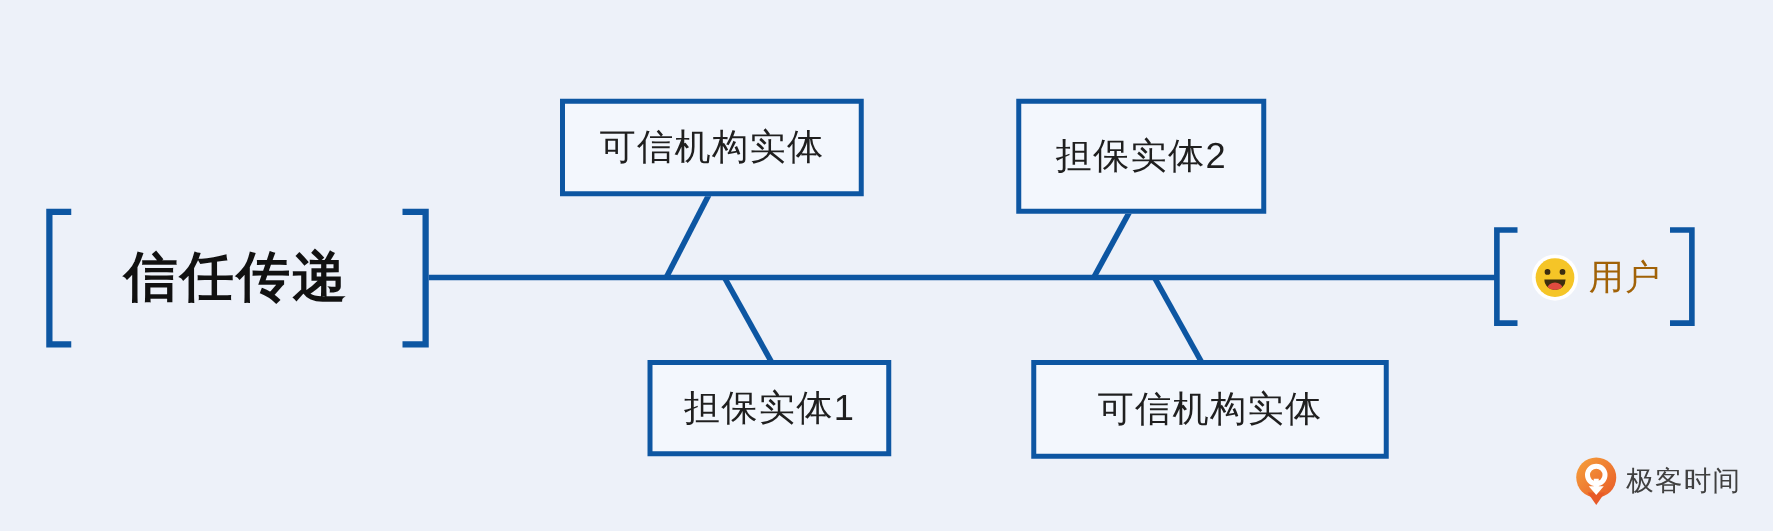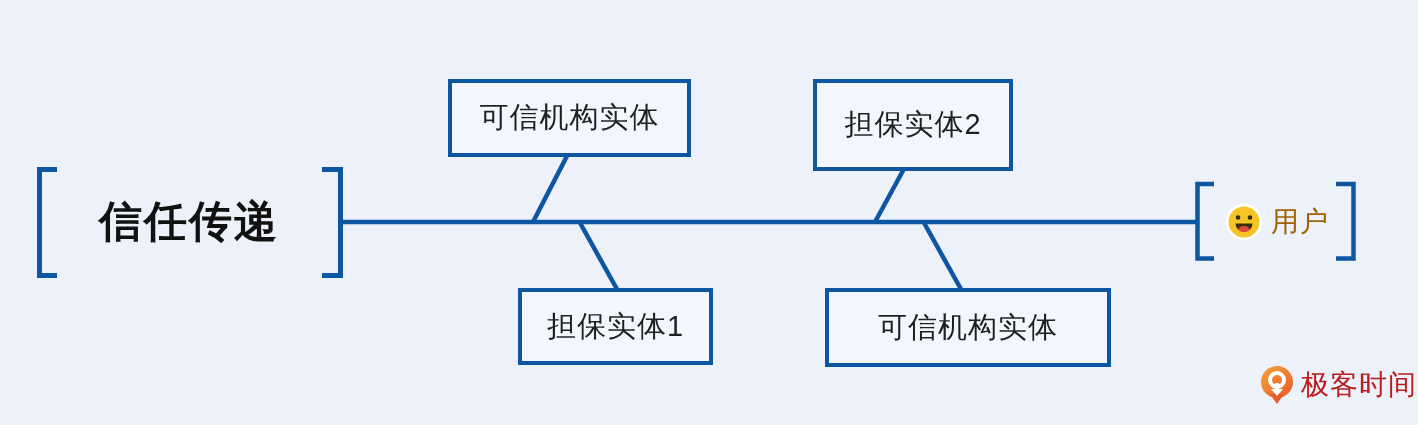--- a/index.html
+++ b/index.html
@@ -71,22 +71,22 @@
   }
   #brand-watermark {
     position: absolute;
     left: 1259px; top: 365px;
     display: flex;
     align-items: center;
     gap: 6px;
   }
   #brand-icon { width: 36px; height: 40px; }
   #brand-label {
-    font-size: 28px;
-    color: #b91c1c;
+    font-size: 22px;
+    color: #404040;
     letter-spacing: 1px;
     white-space: nowrap;
   }
 </style>
 </head>
 <body>
 
 <div id="stage">
 
   <svg id="lines-svg" viewBox="0 0 1418 425" xmlns="http://www.w3.org/2000/svg">

